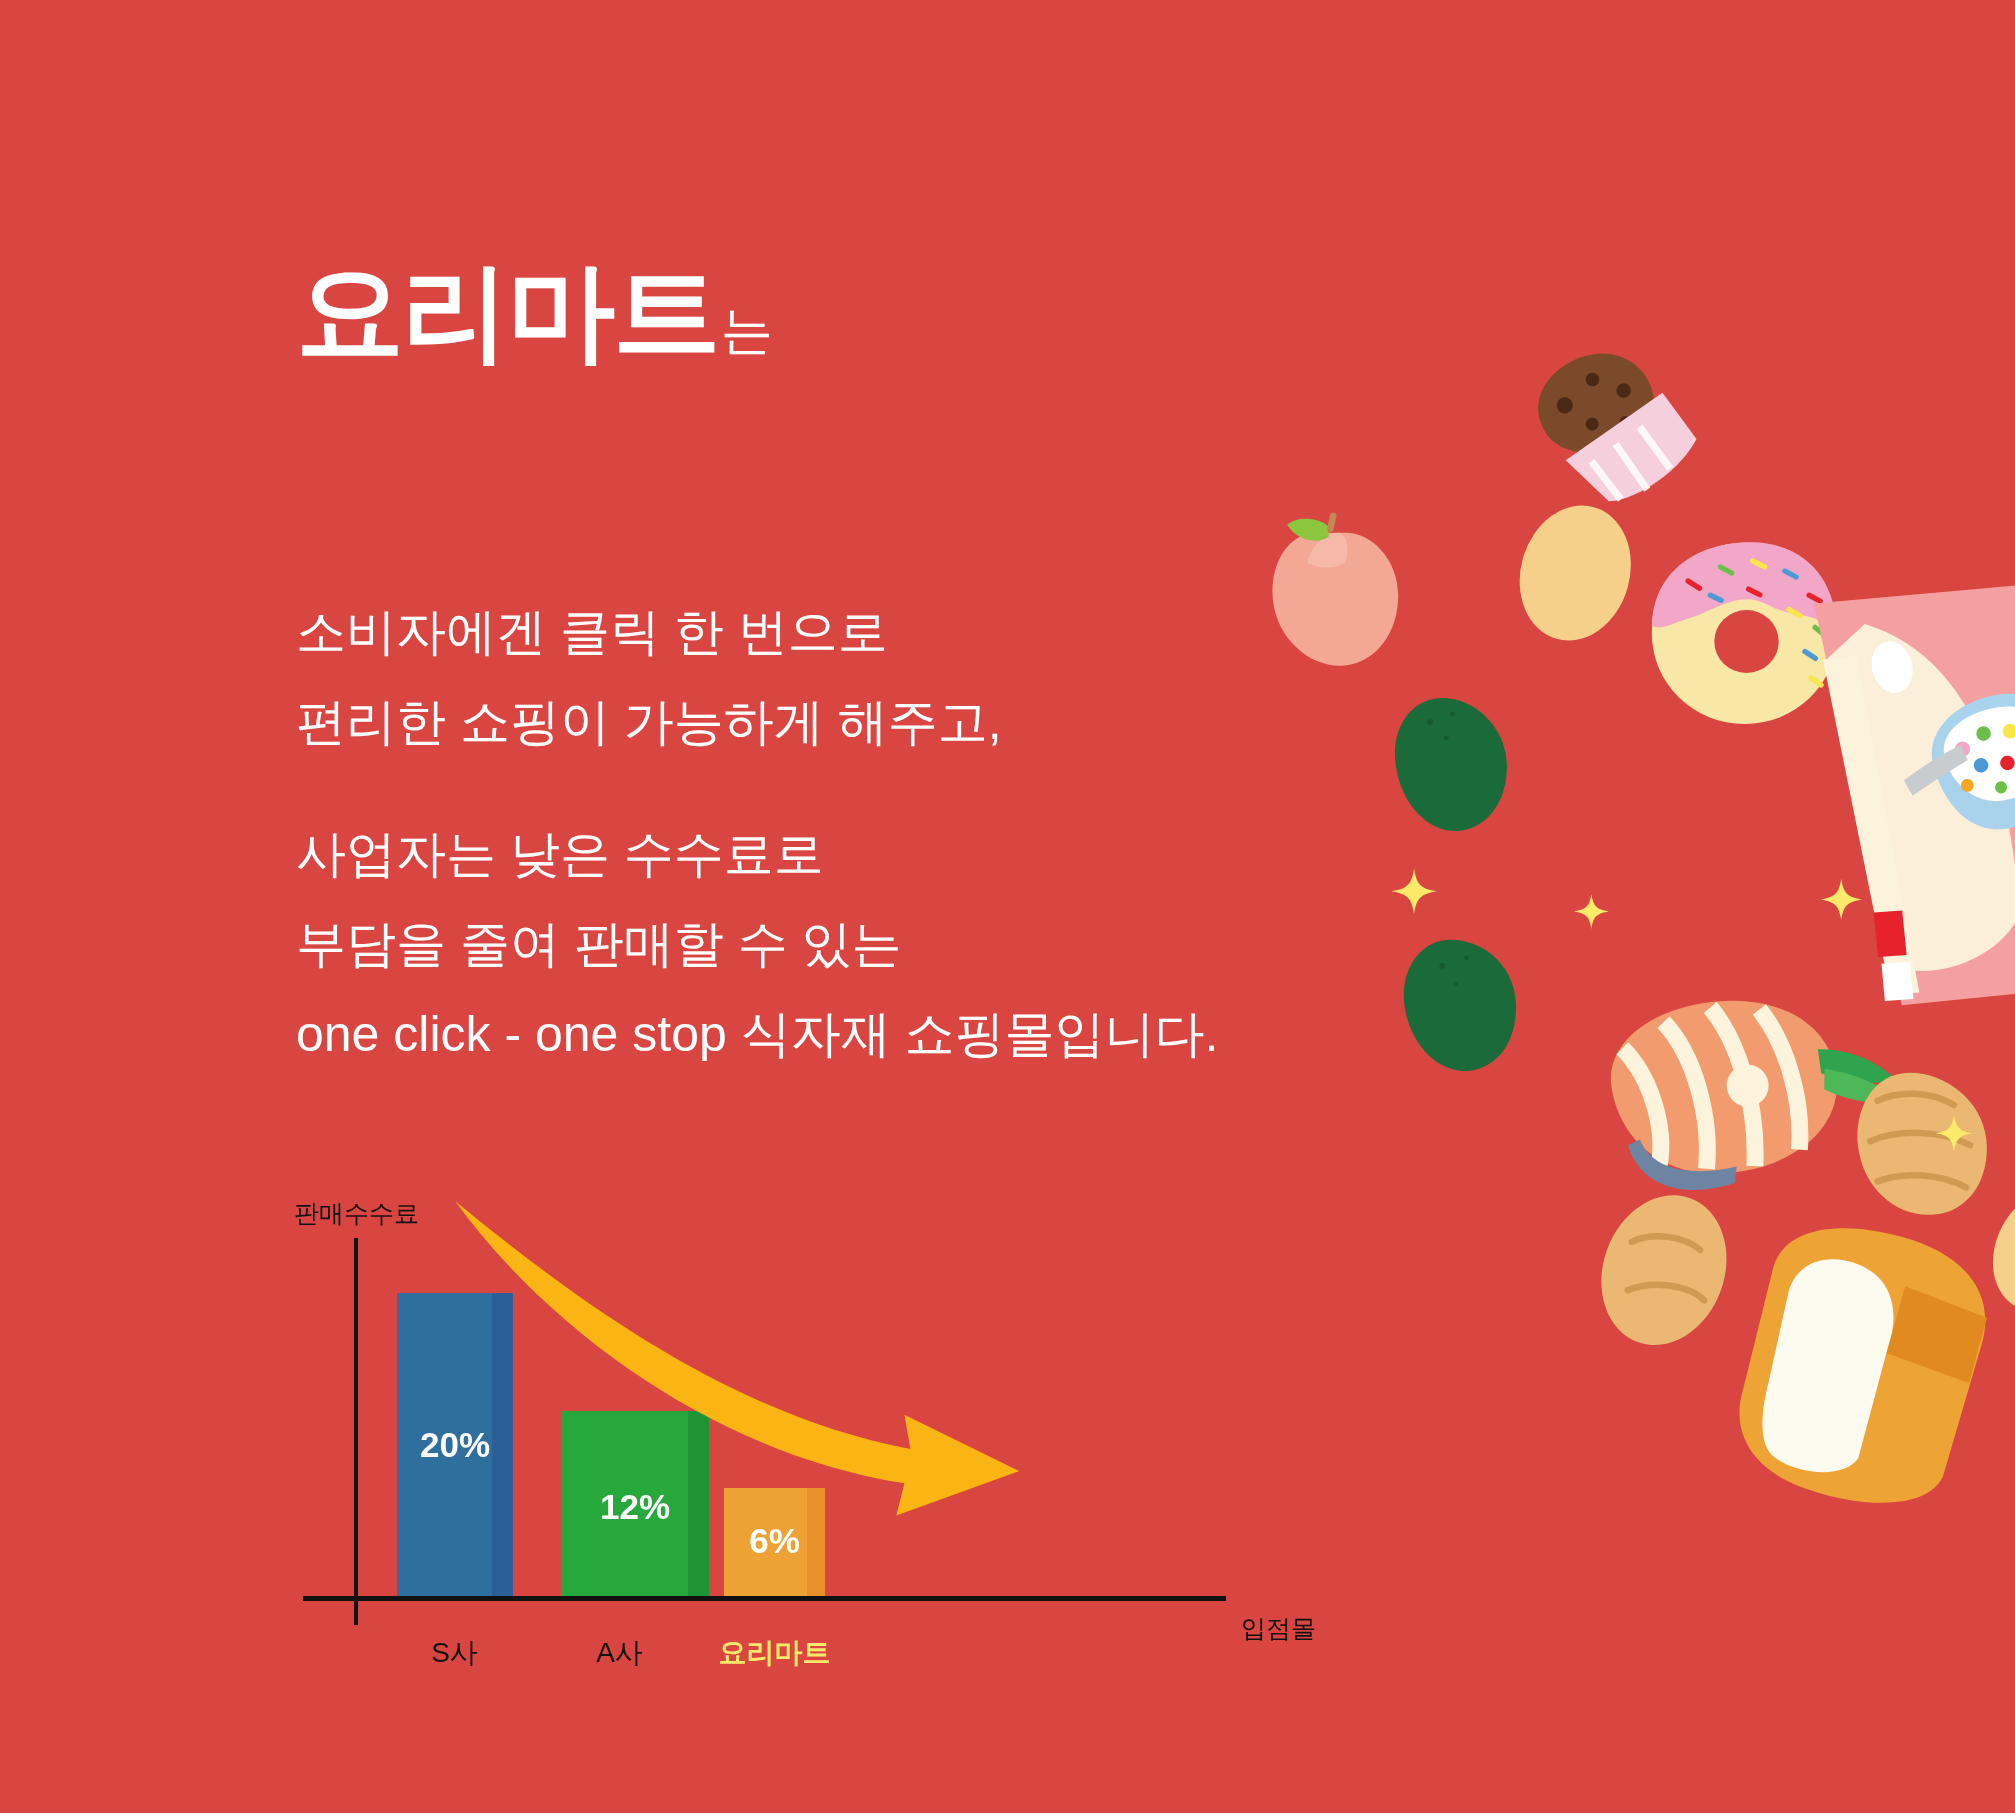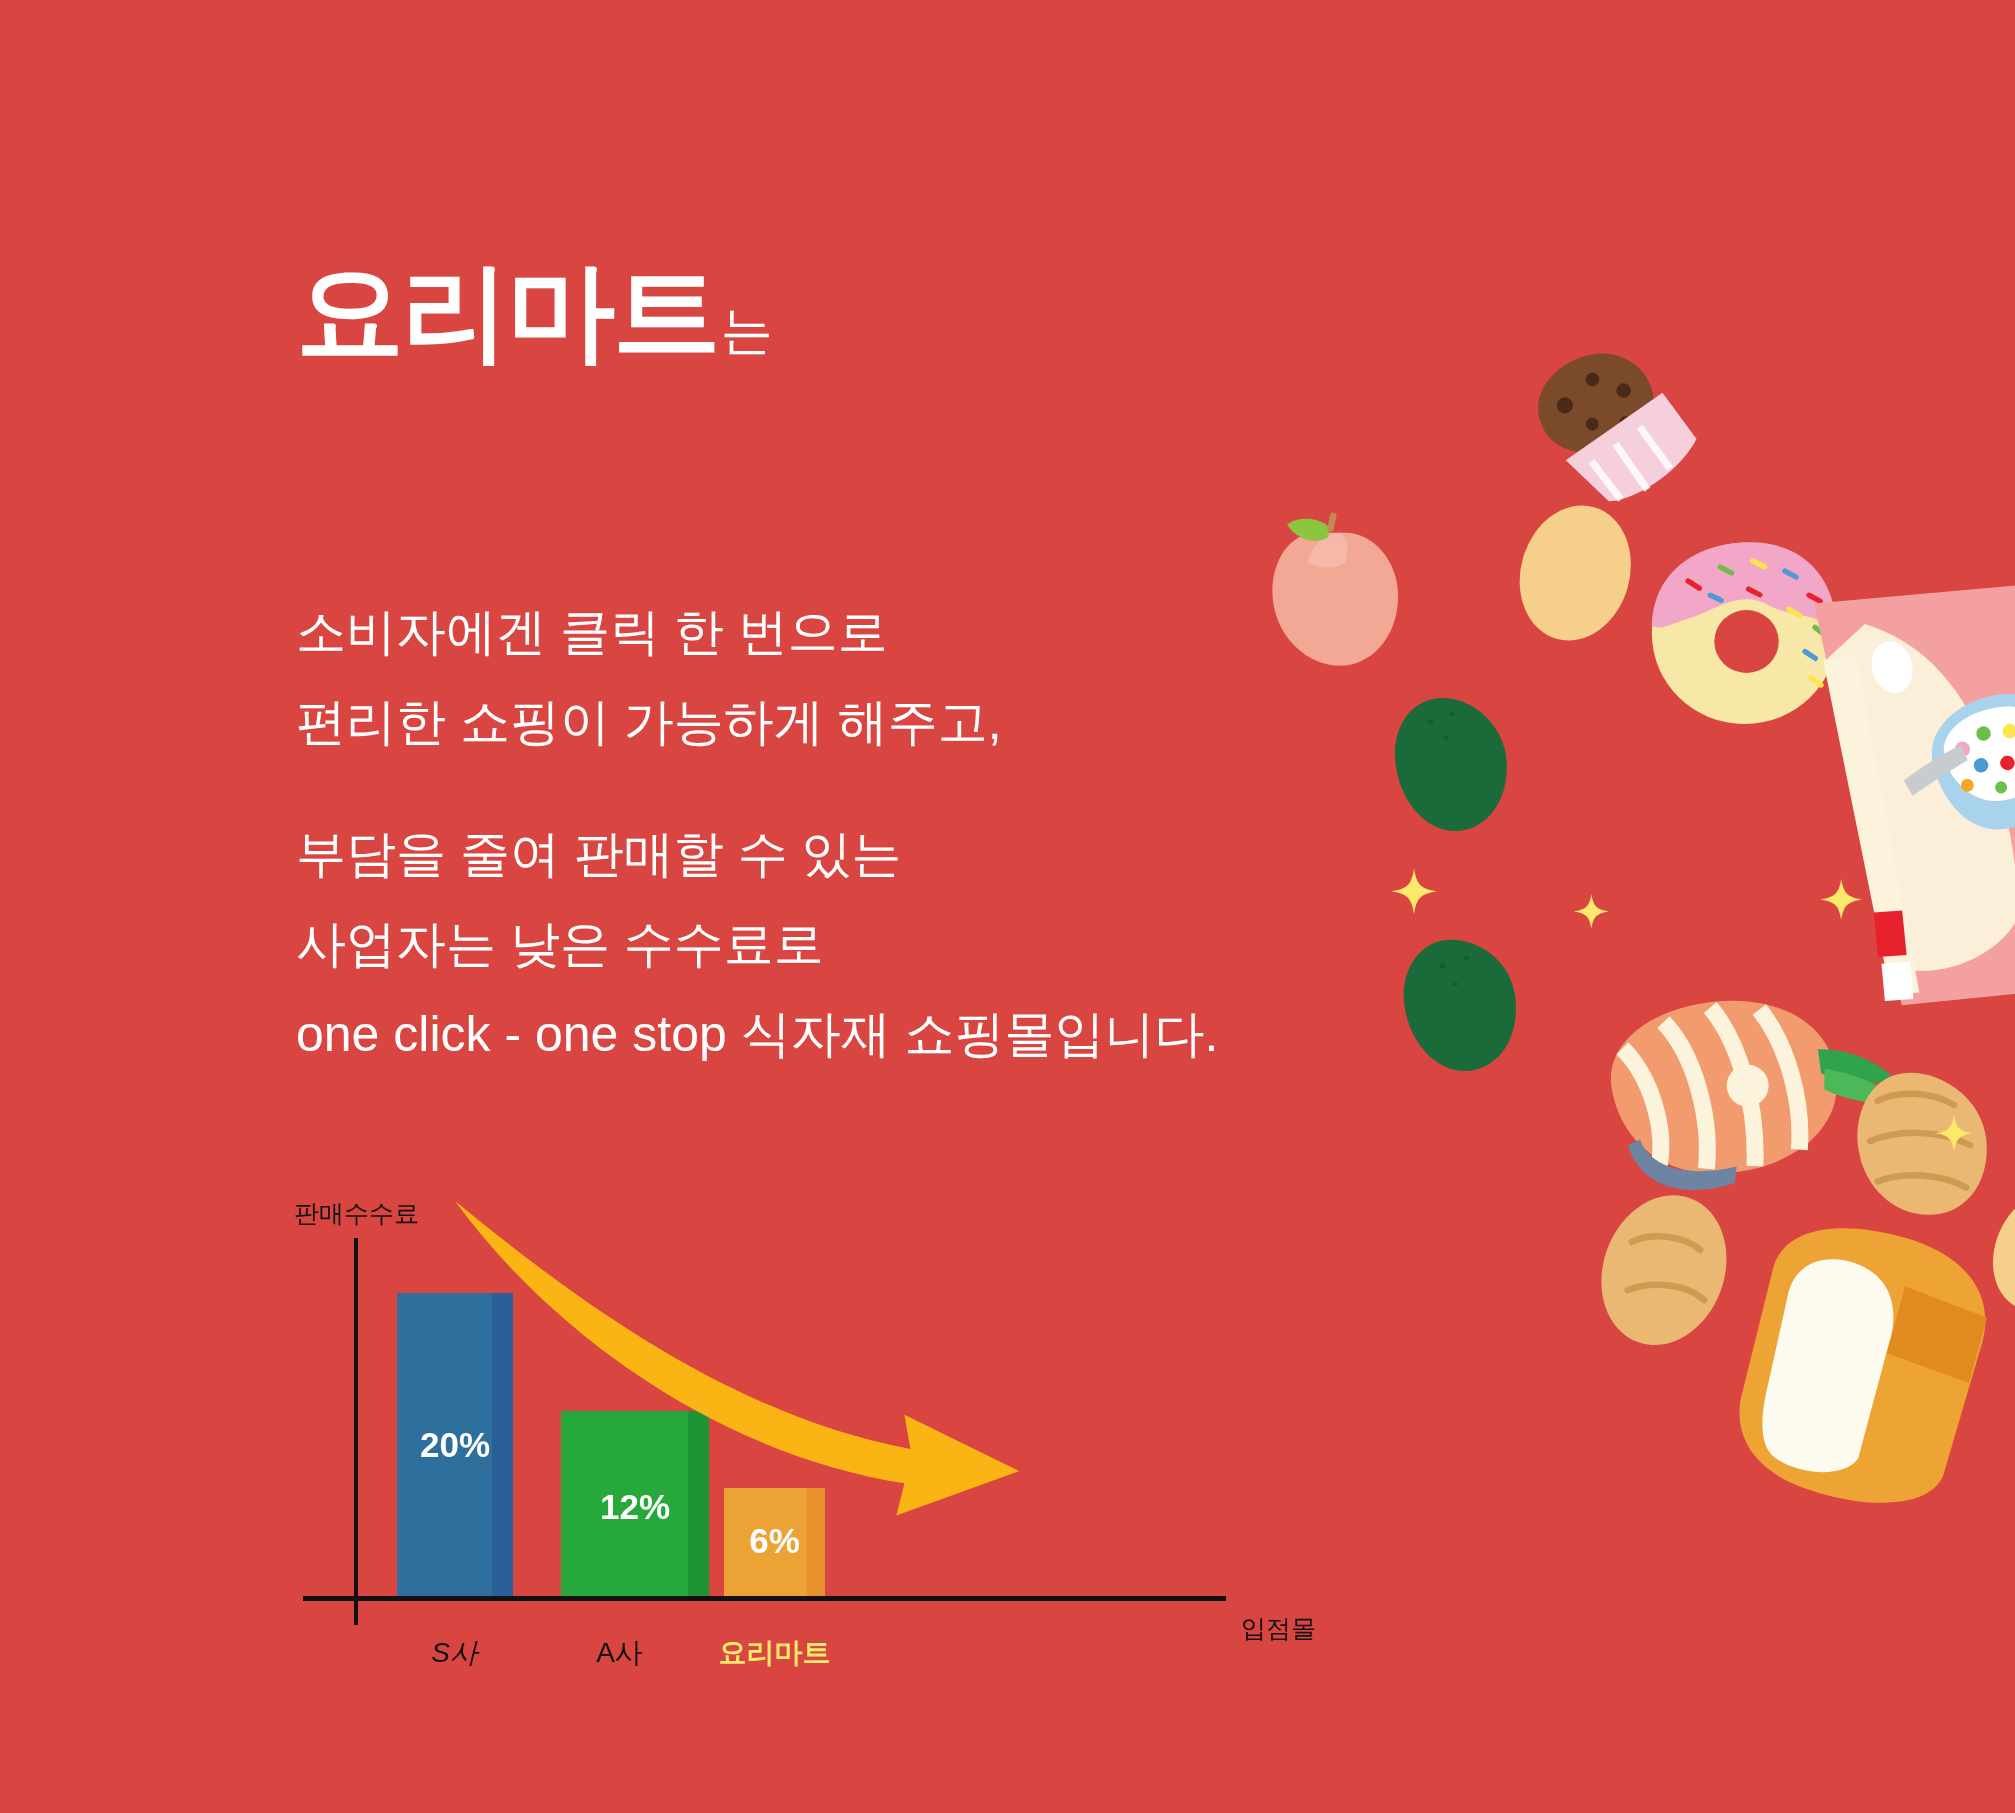--- a/index.html
+++ b/index.html
@@ -77,22 +77,22 @@
 
   <div class="title-row">
     <span class="title-main">요리마트</span>
     <span class="title-suffix">는</span>
   </div>
 
   <div class="body-block">
     <div class="body-line">소비자에겐 클릭 한 번으로</div>
     <div class="body-line">편리한 쇼핑이 가능하게 해주고,</div>
     <div class="body-gap"></div>
+    <div class="body-line">사업자는 낮은 수수료로</div>
     <div class="body-line">부담을 줄여 판매할 수 있는</div>
-    <div class="body-line">사업자는 낮은 수수료로</div>
     <div class="body-line">one click - one stop 식자재 쇼핑몰입니다.</div>
   </div>
 
   <div class="chart">
 
     <div class="y-axis-label">판매수수료</div>
     <div class="x-axis-label">입점몰</div>
 
     <div class="axis-y"></div>
     <div class="axis-x"></div>
@@ -108,21 +108,21 @@
       <div class="side" style="background:#1f9434;"></div>
       <div class="val" style="top:76px;">12%</div>
     </div>
 
     <div class="bar" id="bar2" style="left:442px;width:101px;height:108px;">
       <div class="face" style="right:18.5px;background:#eca234;"></div>
       <div class="side" style="background:#e8902b;width:18.5px;"></div>
       <div class="val" style="top:33px;font-weight:700;">6%</div>
     </div>
 
-    <div class="cat" style="left:80px;color:#111111;font-style:italic;">S사</div>
+    <div class="cat" style="left:80px;color:#111111;">S사</div>
     <div class="cat" style="left:245px;color:#111111;">A사</div>
     <div class="cat" style="left:400px;color:#fbe96a;font-weight:700;">요리마트</div>
 
     <svg class="arrow-svg" viewBox="0 0 2800 1300">
       <path d="M430,30
                C700,250 1100,560 1560,645
                L1545,560
                L1830,700
                L1525,810
                L1545,730

